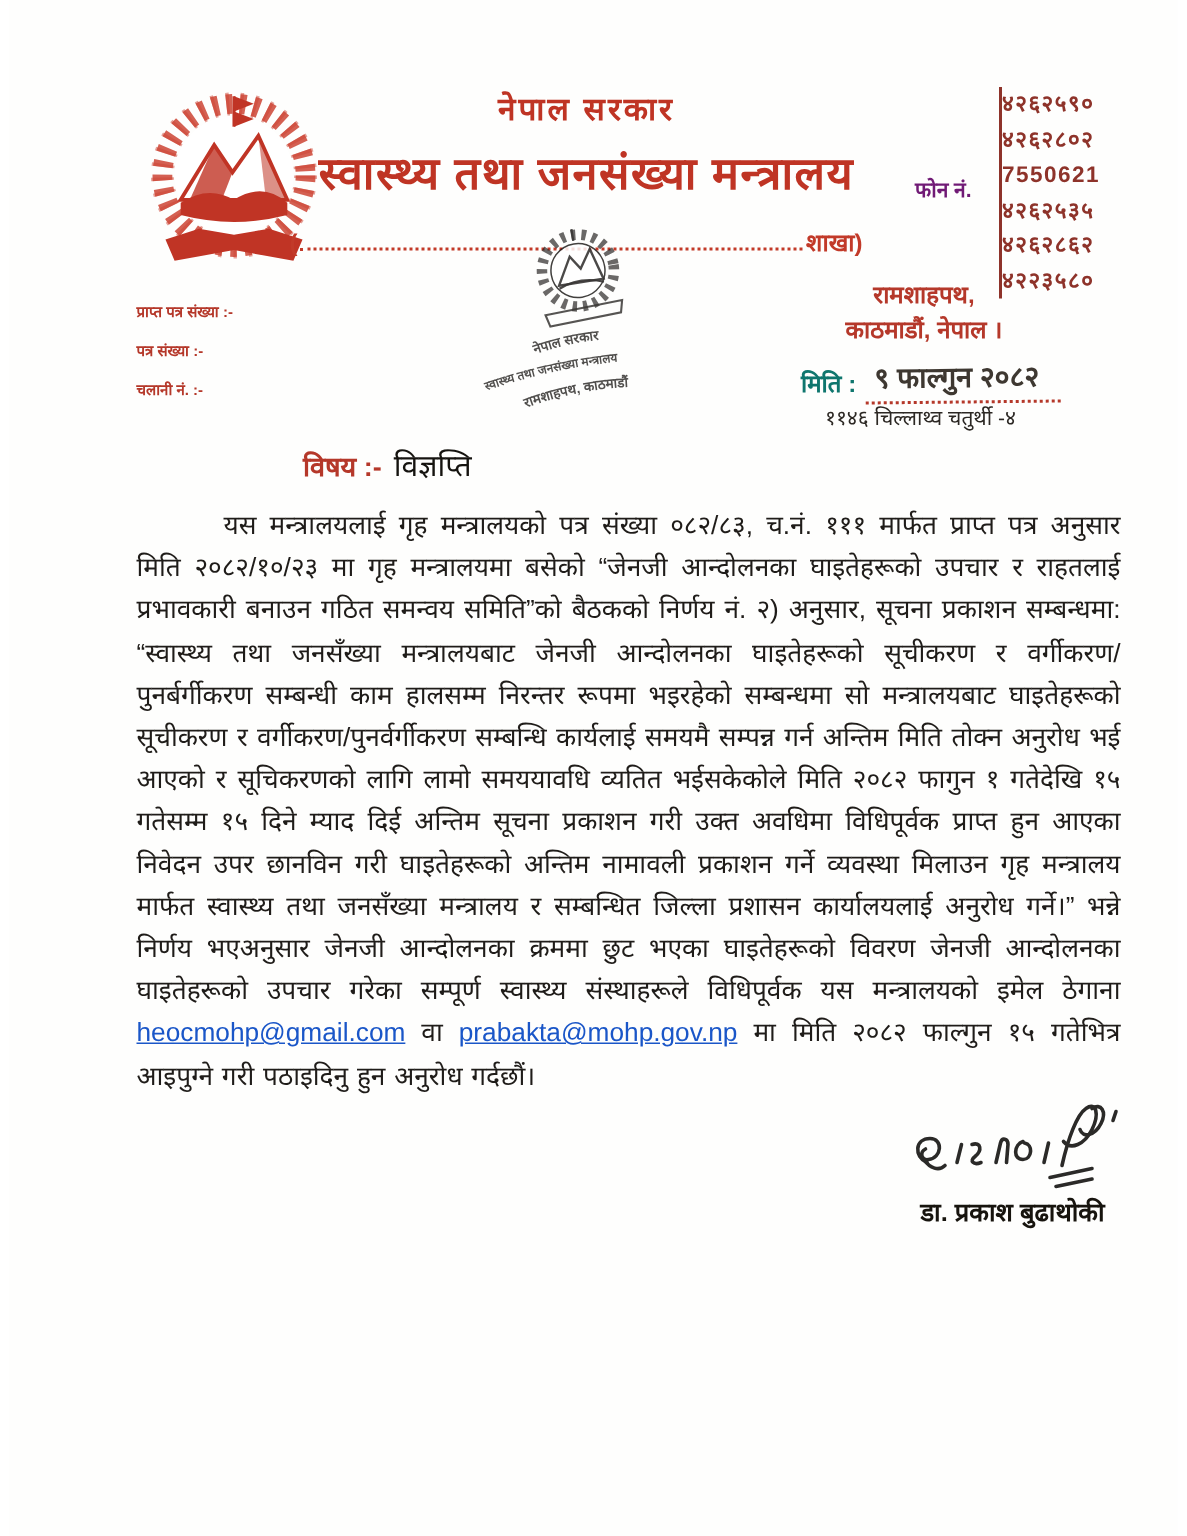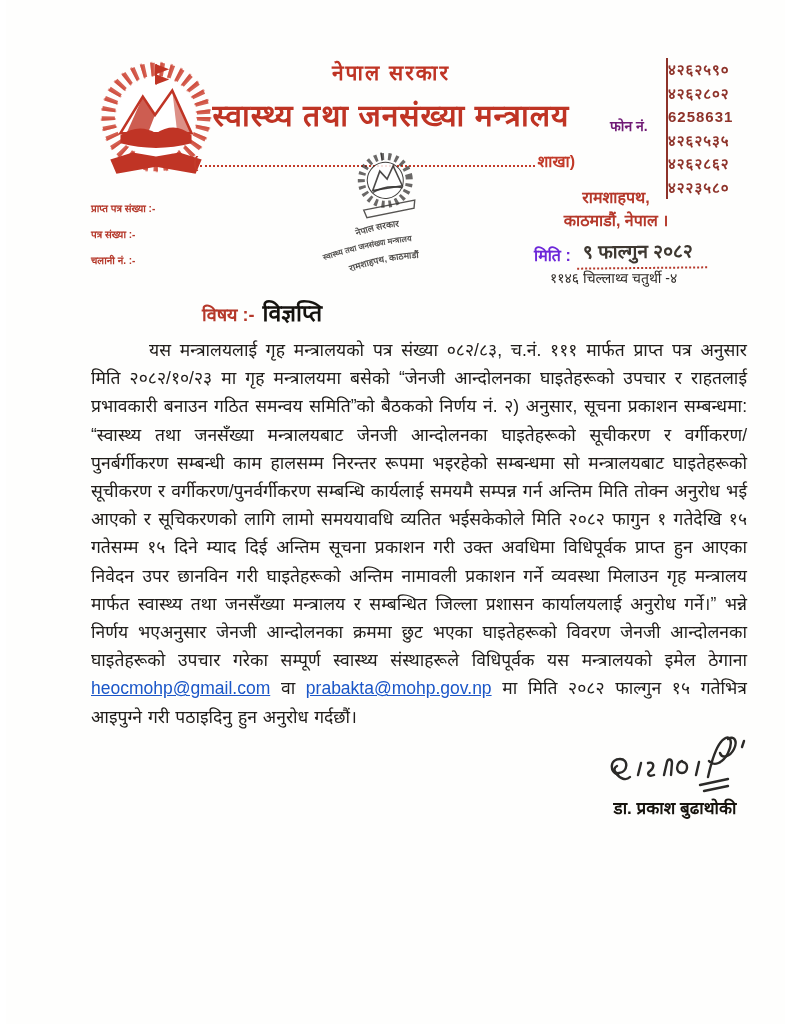--- a/index.html
+++ b/index.html
@@ -28,27 +28,27 @@
   
   .stamp { position:absolute; left:296px; top:144px; width:176px; height:138px; opacity:.88; }
   
   .refs { position:absolute; left:85px; top:196px; }
   .refs div { font-size:10px; font-weight:bold; color:#b5382a; line-height:26px; }
   
   .address { position:absolute; left:510px; top:186px; width:200px; text-align:center; }
   .address div { font-size:16px; font-weight:bold; color:#b5382a; line-height:23px; }
   
   .date-row { position:absolute; left:528px; top:238px; display:flex; align-items:flex-end; }
-  .date-label { font-size:16px; font-weight:bold; color:#6d28d9; margin-right:6px; padding-bottom:3px; }
+  .date-label { font-size:16px; font-weight:bold; color:#0f766e; margin-right:6px; padding-bottom:3px; }
   .date-value { font-size:19px; font-weight:600; color:#3e3831; border-bottom:2px dotted #b5382a; padding:0 14px 3px 6px; transform:rotate(-.6deg); white-space:nowrap; }
   .ns-date { position:absolute; left:544px; top:268px; font-size:14px; color:#2c2824; white-space:nowrap;text-align:right; }
   
   .subject { position:absolute; left:196px; top:296px; font-size:18px; }
   .subject .s-label { color:#b5382a; font-weight:bold; margin-right:8px; }
-  .subject .s-value { color:#15130f; font-weight:bold; font-size:23px; }
+  .subject .s-value { color:#15130f; font-weight:normal; font-size:20px; }
   
   .body-text {
     position:absolute; left:85px; top:336px; width:656px;
     font-size:17.5px; line-height:28.2px; text-align:justify;
     text-indent:58px; color:#1f1c19; word-spacing:1px;
   }
   .email { color:#1a56c8; text-decoration:underline; cursor:pointer; word-spacing:normal; }
   
   .sig-scribble { position:absolute; left:598px; top:733px; width:150px; height:66px; }
   .sig-name  { position:absolute; left:584px; top:796px; width:170px; text-align:center; font-size:17px; font-weight:600; color:#17140e; white-space:nowrap; }
@@ -90,21 +90,21 @@
   <div class="branch-row">
     <span class="branch-open">(</span>
     <span class="dots"></span>
     <span class="branch-label">शाखा)</span>
   </div>
 
   <div class="phone-label">फोन नं.</div>
   <div class="phone-list">
     <div>४२६२५९०</div>
     <div>४२६२८०२</div>
-    <div>6258631</div>
+    <div>7550621</div>
     <div>४२६२५३५</div>
     <div>४२६२८६२</div>
     <div>४२२३५८०</div>
   </div>
 
   <svg class="stamp" viewBox="0 0 176 138">
     <g transform="rotate(-9 88 66)" fill="none" stroke="#1d1b19">
       <circle cx="88" cy="36" r="24" stroke-width="7" stroke-dasharray="3 4" opacity="0.75"></circle>
       <circle cx="88" cy="36" r="18" fill="#ffffff" stroke-width="1" opacity="0.95"></circle>
       <path d="M74 44 L84 26 L90 35 L98 23 L104 44 Z" stroke-width="1.6" opacity="0.9"></path>

